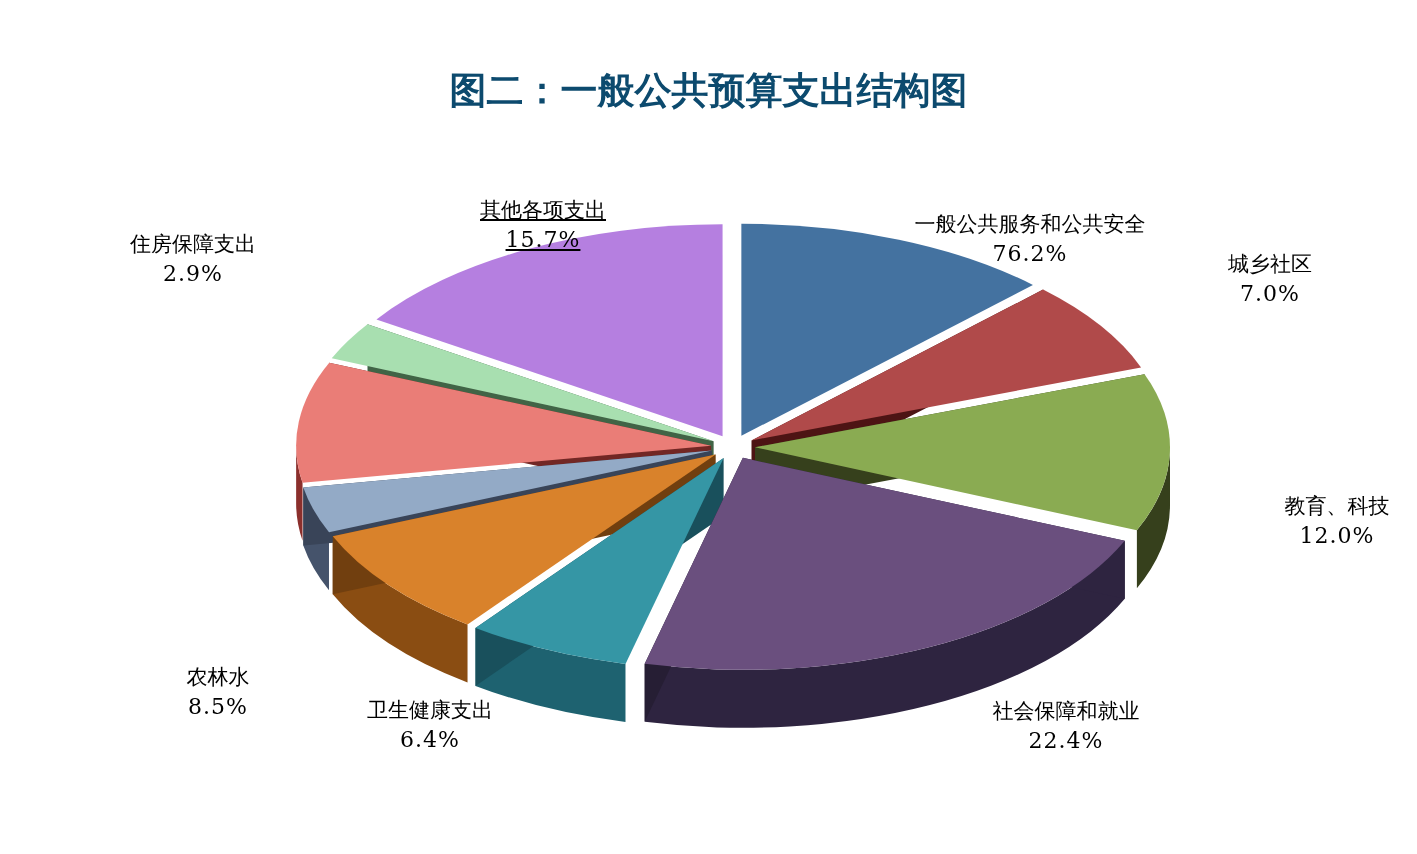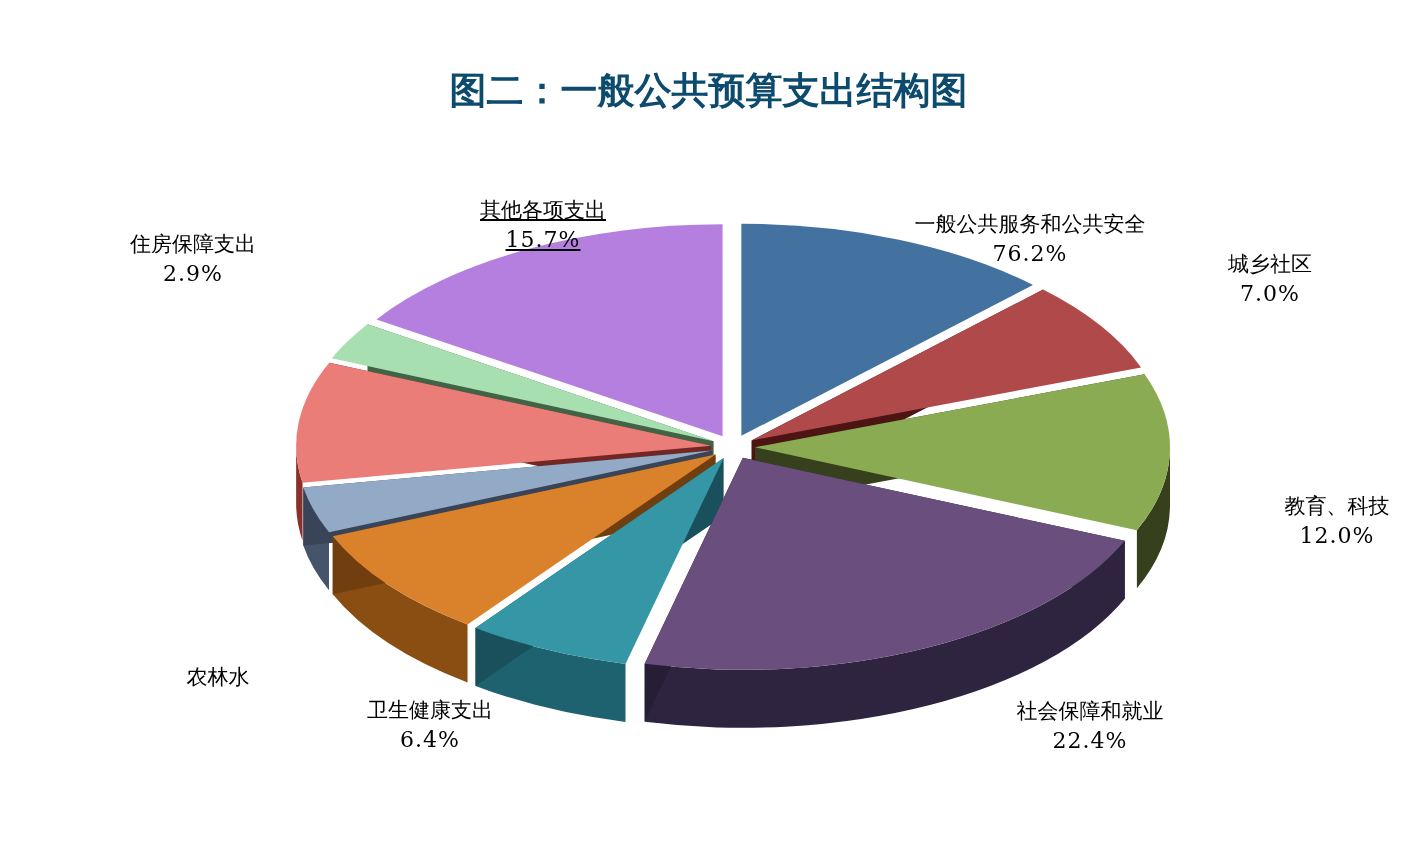--- a/index.html
+++ b/index.html
@@ -103,32 +103,33 @@
   <div class="slice-label" style="left:1160px; top:250px; width:220px;">
     <span class="lbl-name">城乡社区</span>
     <span class="lbl-val">7.0%</span>
   </div>
 
   <div class="slice-label" style="left:1237px; top:492px; width:200px;">
     <span class="lbl-name">教育、科技</span>
     <span class="lbl-val">12.0%</span>
   </div>
 
-  <div class="slice-label" style="left:940px; top:697px; width:300px;">
+  <div class="slice-label" style="left:916px; top:697px; width:300px;">
     <span class="lbl-name">社会保障和就业</span>
     <span class="lbl-val">22.4%</span>
   </div>
 
   <div class="slice-label" style="left:300px; top:696px; width:260px;">
     <span class="lbl-name">卫生健康支出</span>
     <span class="lbl-val">6.4%</span>
   </div>
 
   <div class="slice-label" style="left:133px; top:651px; width:170px;margin-top:12px;">
     <span class="lbl-name">农林水</span>
+    <span class="lbl-val">8.5%</span>
   </div>
 
 
 
   <div class="slice-label" style="left:98px; top:230px; width:190px;">
     <span class="lbl-name">住房保障支出</span>
     <span class="lbl-val">2.9%</span>
   </div>
 
   <div class="slice-label" style="left:448px; top:196px; width:190px;text-decoration:underline;">

